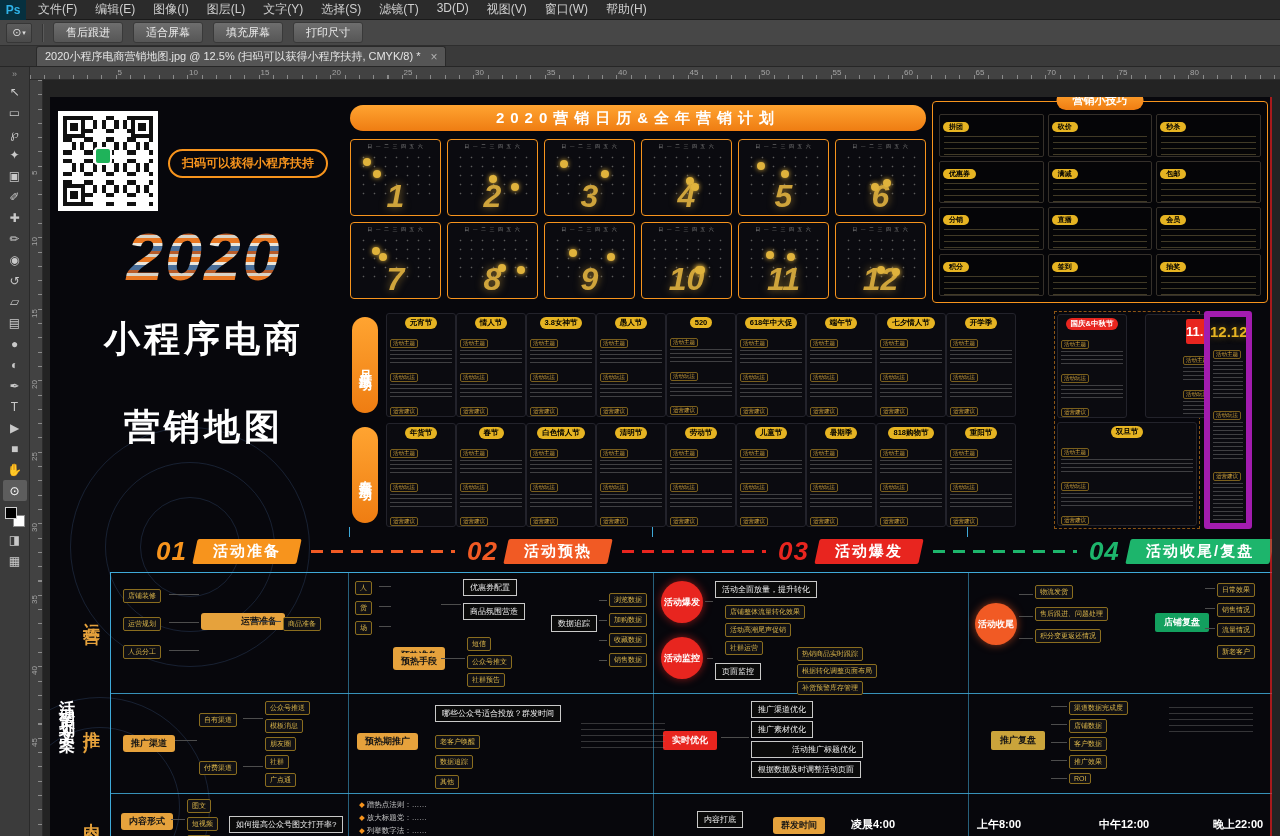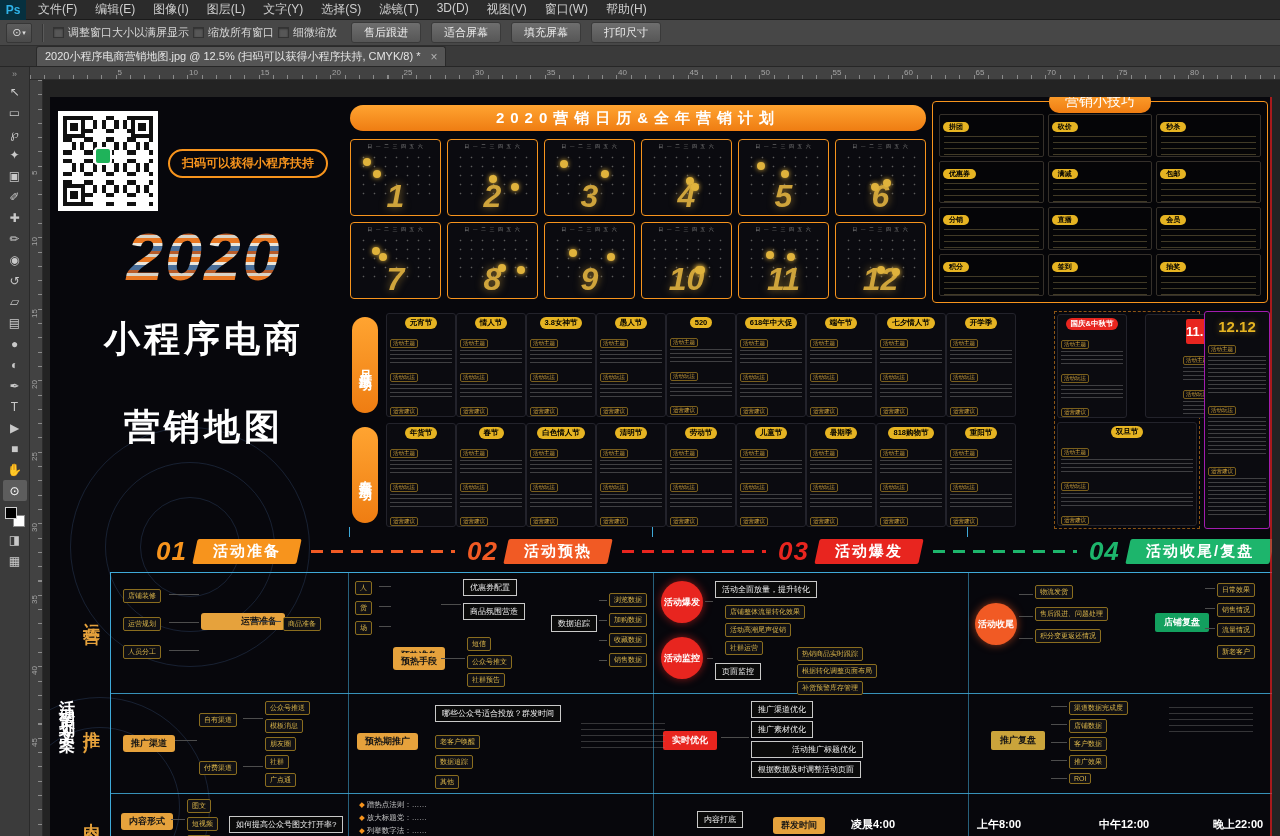--- a/index.html
+++ b/index.html
@@ -77,21 +77,21 @@
   .month{position:relative;background:#0b0b10;border:1.5px solid #f7941d;border-radius:4px;padding-top:3px;overflow:hidden;}
   .mweek{height:8px;font-size:5px;color:#8a8a8a;text-align:center;letter-spacing:1px;white-space:nowrap;overflow:hidden;}
   .mdays{margin:2px 7px 0;height:44px;
     background-image:radial-gradient(circle,#5c5c5c 0.7px,transparent 1.1px);background-size:11px 9px;}
   .mnum{position:absolute;left:0;right:0;bottom:0px;text-align:center;font-size:32px;font-weight:900;font-style:italic;
     color:#cfa43b;text-shadow:0 0 8px rgba(231,181,63,.55);}
   .gdot{position:absolute;width:8px;height:8px;border-radius:50%;background:#e0b33c;box-shadow:0 0 5px #e0b33c;}
 
   .tips{position:absolute;left:882px;top:4px;width:336px;height:202px;border:1.5px solid #f7941d;border-radius:4px;background:#050508;}
   .tips-title{position:absolute;left:50%;top:-11px;transform:translateX(-50%);background:linear-gradient(#ffa431,#ef7d12);
-    color:#fff;font-weight:normal;font-size:14px;padding:2px 16px;border-radius:10px;white-space:nowrap;}
+    color:#fff;font-weight:bold;font-size:11px;padding:2px 16px;border-radius:10px;white-space:nowrap;}
   .tips-grid{position:absolute;left:6px;right:6px;top:12px;bottom:6px;display:grid;
     grid-template-columns:repeat(3,1fr);grid-template-rows:repeat(4,1fr);gap:4px;}
   .tipcard{background:#050507;border:1px solid #35302a;border-radius:2px;overflow:hidden;}
   .tiphead{display:inline-block;background:#e6b422;color:#000;font-size:7px;font-weight:bold;padding:0 6px;border-radius:6px;margin:3px 0 0 3px;}
   .tiplines{margin:3px 4px 0;height:26px;background:repeating-linear-gradient(180deg,#9b8a55 0 1px,transparent 1px 6px);opacity:.4;}
 
   .bands{position:absolute;left:300px;top:214px;width:922px;height:218px;}
   .band-label{position:absolute;left:2px;width:26px;height:96px;background:linear-gradient(#ffa431,#ef7d12);border-radius:13px;
     color:#fff;font-weight:bold;font-size:13px;writing-mode:vertical-rl;text-orientation:upright;letter-spacing:3px;
     display:flex;align-items:center;justify-content:center;}
@@ -103,21 +103,21 @@
     font-weight:bold;font-size:7.5px;padding:1px 5px;border-radius:7px;white-space:nowrap;}
   .acard-head.red{background:#e8251f;color:#fff;}
   .sec{margin:1px 3px 2px;}
   .sec-chip{display:inline-block;border:1px solid #7a5f1d;color:#cfa23a;font-size:5.5px;padding:0 2px;border-radius:2px;}
   .sec-lines{height:13px;margin-top:1px;background:repeating-linear-gradient(180deg,#7f7f7f 0 1px,transparent 1px 4px);opacity:.45;}
   .special{position:absolute;left:704px;top:0;width:146px;height:218px;border:1px dashed rgba(247,148,29,.55);padding:2px;}
   .sp-nat{position:absolute;left:2px;top:2px;}
   .sp-e11{position:absolute;left:90px;top:2px;padding-left:34px;}
   .sp-ddan{position:absolute;left:2px;top:110px;width:140px;}
   .e11{background:#e8251f;color:#fff;font-weight:900;font-size:13px;text-align:center;margin:4px 6px;padding:5px 0;border-radius:2px;}
-  .card1212{position:absolute;left:854px;top:0;width:66px;height:218px;background:#0b0b10;border:1px solid #a21caf;border-radius:3px;overflow:hidden;}
+  .card1212{position:absolute;left:854px;top:0;width:48px;height:218px;background:#0b0b10;border:6px solid #a21caf;border-radius:3px;overflow:hidden;}
   .t1212{color:#e6b422;font-weight:900;font-size:15px;text-align:center;margin:6px 0 2px;text-shadow:0 0 6px rgba(230,180,34,.5);}
   .card1212 .sec-lines{height:40px;}
 
   .phase-row{position:absolute;left:60px;top:438px;width:1162px;height:32px;display:flex;align-items:center;padding-left:46px;}
   .phase{display:flex;align-items:center;gap:8px;justify-content:space-between;}
   .pnum{font-size:26px;font-weight:900;font-style:italic;letter-spacing:1px;}
   .pbox{transform:skewX(-12deg);padding:3px 18px;border-radius:2px;}
   .pbox span{display:inline-block;transform:skewX(12deg);color:#fff;font-weight:bold;font-size:15px;letter-spacing:2px;white-space:nowrap;}
   .pdash{flex:1;height:3px;margin:0 12px;background:repeating-linear-gradient(90deg,var(--c) 0 12px,transparent 12px 20px);}
 
@@ -169,34 +169,20 @@
         <div class="menu-item">帮助(H)</div>
       </div>
   </div>
 
   <div class="optionsbar">
     <div class="opt-zoom">
         <span>⊙</span>
         <span style="font-size:7px;">▾</span>
       </div>
     <div class="opt-sep"></div>
-    <span id="opt-checks">
-        <div class="cbwrap">
-          <div class="cb"></div>
-          <div class="cbl">调整窗口大小以满屏显示</div>
-        </div>
-        <div class="cbwrap">
-          <div class="cb"></div>
-          <div class="cbl">缩放所有窗口</div>
-        </div>
-        <div class="cbwrap">
-          <div class="cb"></div>
-          <div class="cbl">细微缩放</div>
-        </div>
-      </span>
     <span id="opt-btns">
         <div class="opt-btn">售后跟进</div>
         <div class="opt-btn">适合屏幕</div>
         <div class="opt-btn">填充屏幕</div>
         <div class="opt-btn">打印尺寸</div>
       </span>
   </div>
 
   <div class="tabbar">
     <div class="doc-tab">

